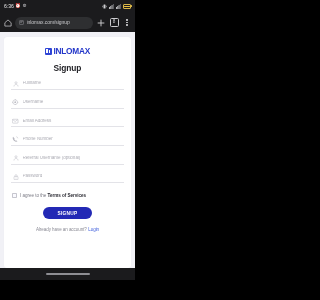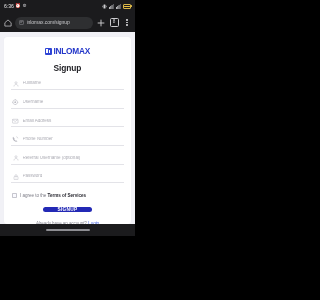--- a/index.html
+++ b/index.html
@@ -8,21 +8,21 @@
     width: 135px;
     height: 300px;
     overflow: hidden;
     font-family: "Liberation Sans", sans-serif;
     background: #000;
   }
 
   #device {
     position: relative;
     width: 135px;
-    height: 236px;
+    height: 280px;
     background: #1b1b1d;
     display: flex;
     flex-direction: column;
   }
 
   
   #statusbar {
     height: 13px;
     flex: 0 0 13px;
     background: #1b1b1d;

